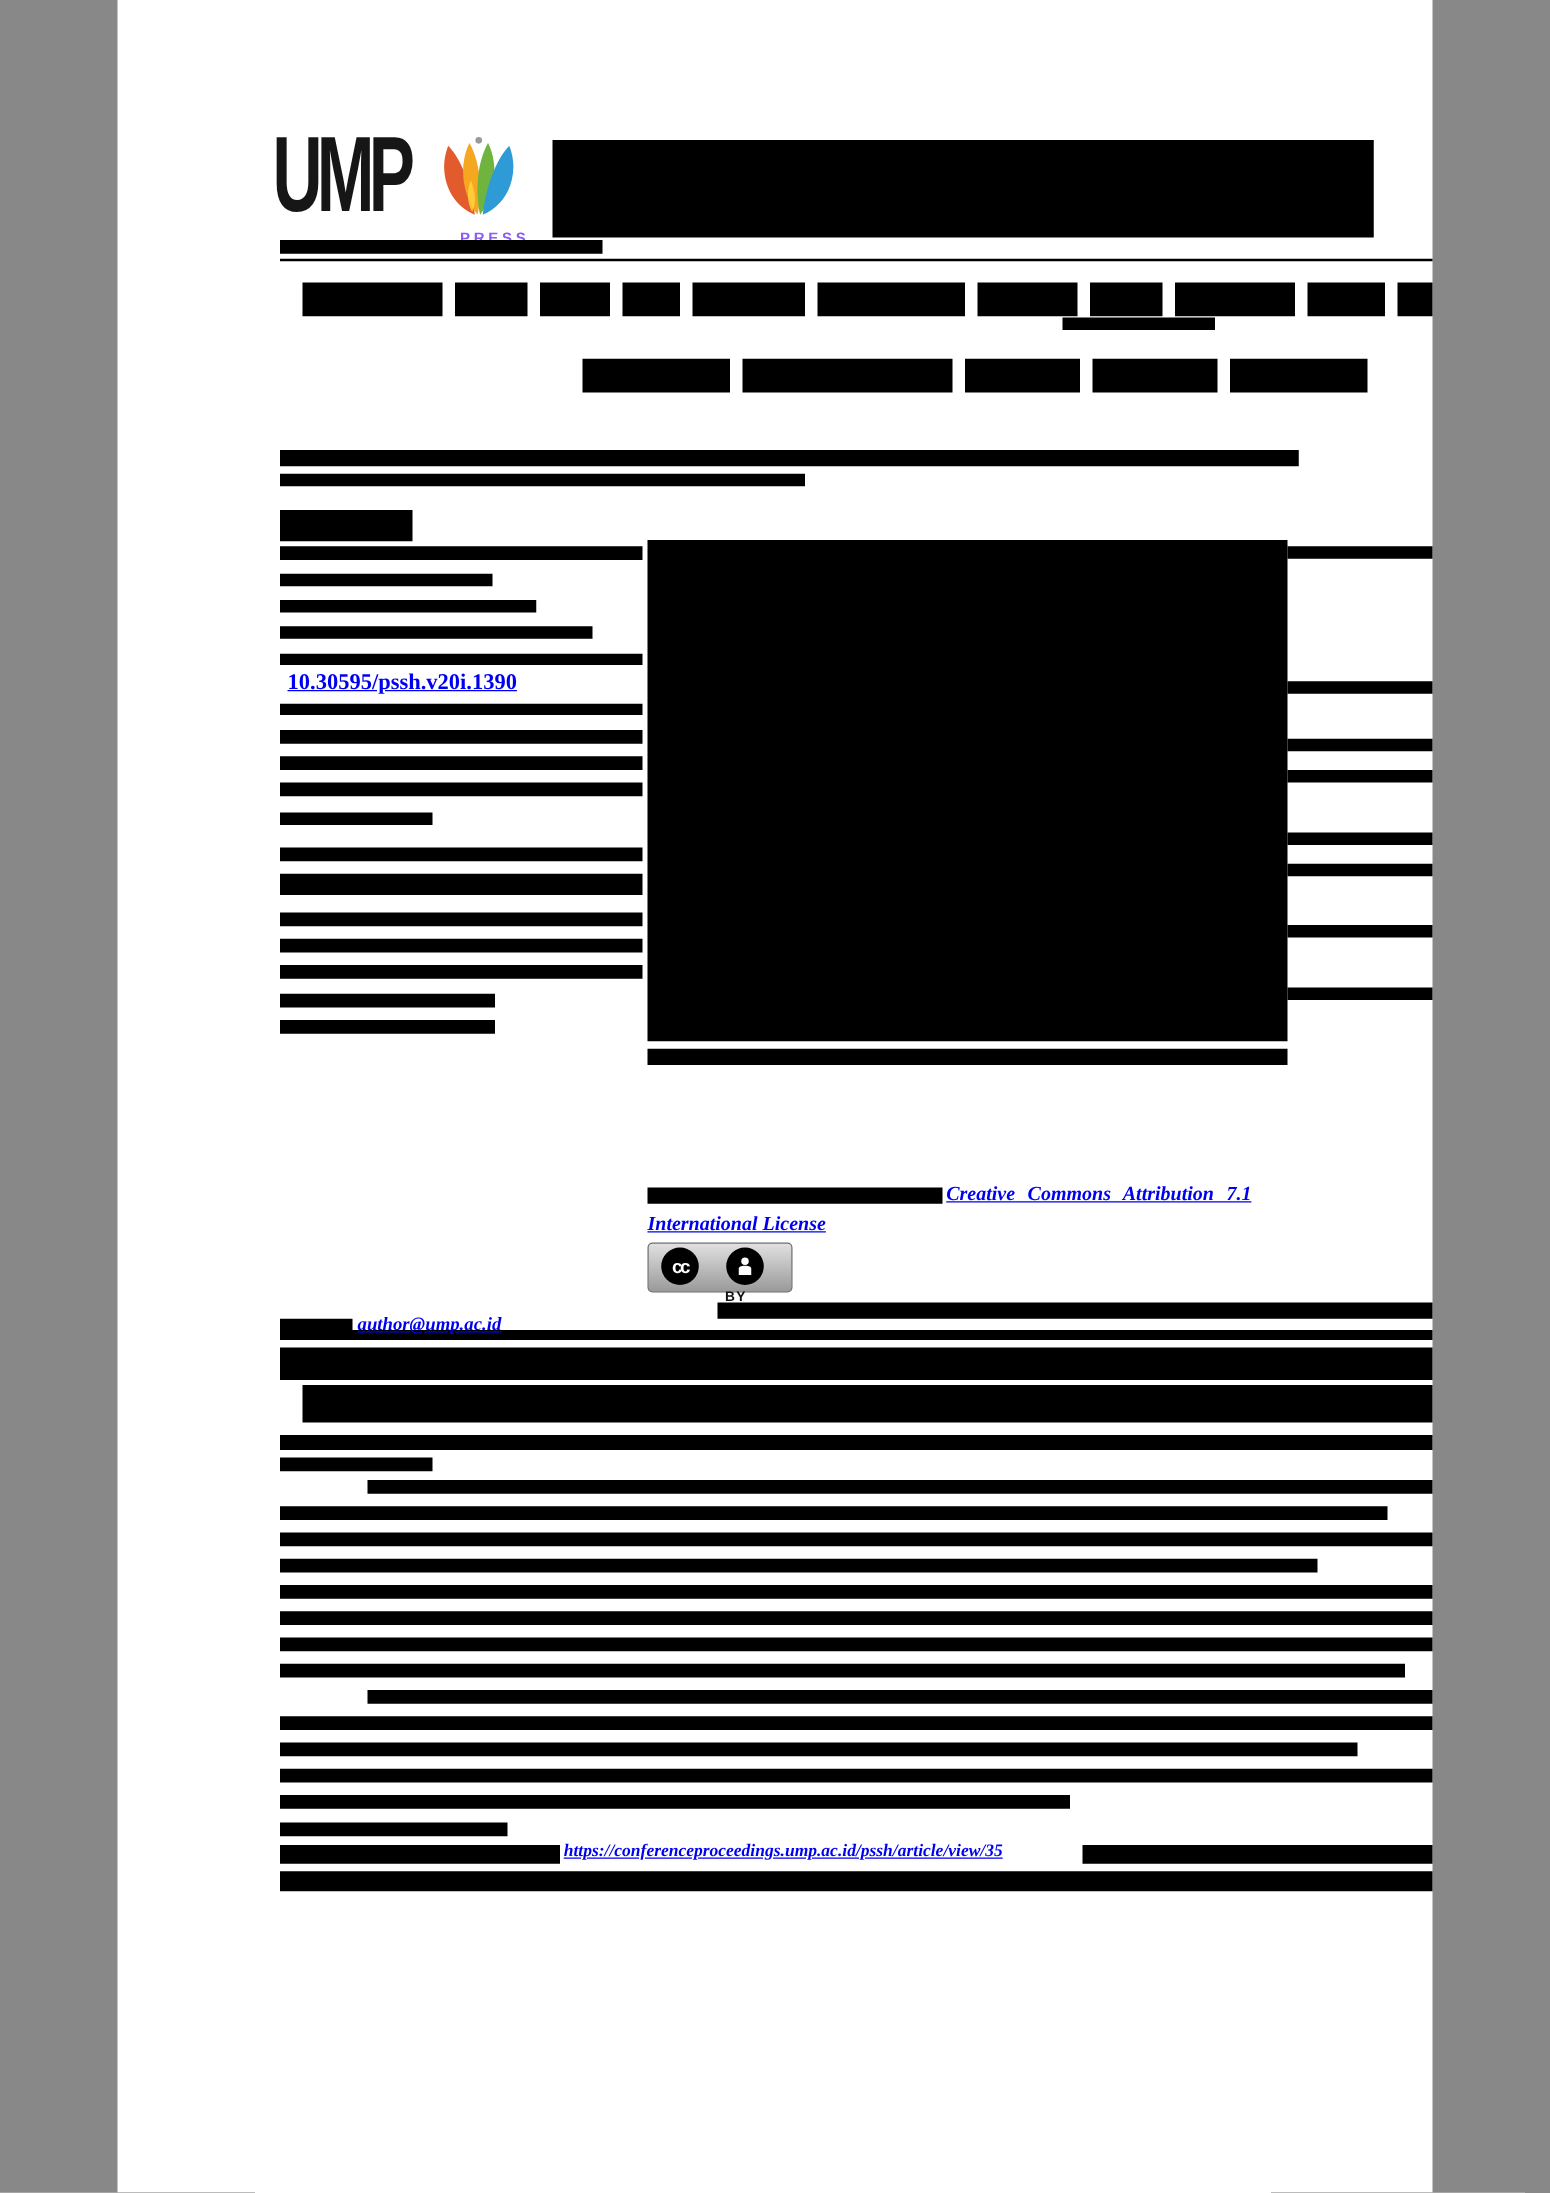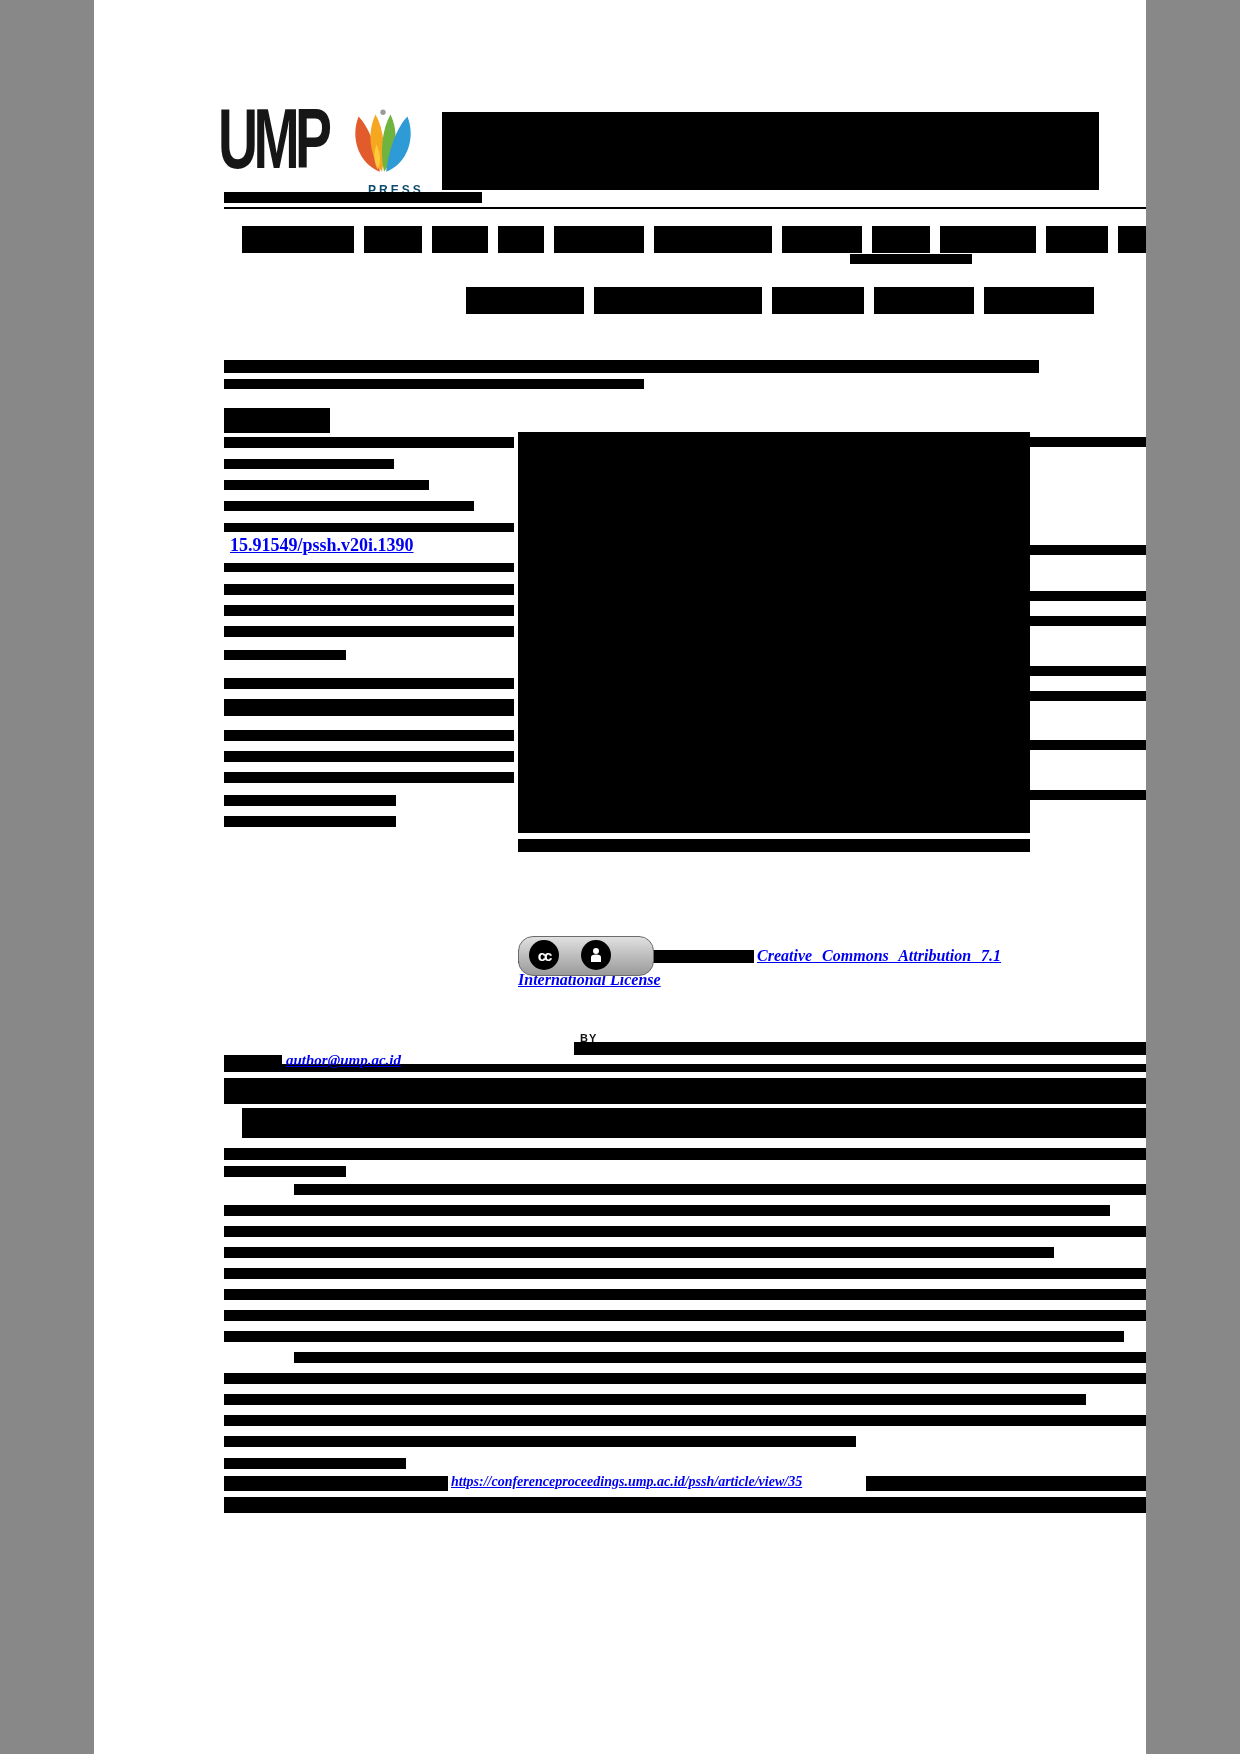--- a/index.html
+++ b/index.html
@@ -30,31 +30,30 @@
     position:absolute;left:124px;top:96px;
     font-family:"Liberation Sans", sans-serif;
     font-weight:800;font-size:84px;line-height:84px;
     color:#161616;letter-spacing:-7px;
     transform:scaleX(0.66) scaleY(1.02);
     transform-origin:left top;
   }
   .logo-press{
     position:absolute;left:274px;top:183px;
     font-family:"Liberation Sans", sans-serif;
-    font-weight:bold;font-size:12px;color:#0c4a6e;
+    font-weight:bold;font-size:12px;color:#8b5cf6;
     letter-spacing:3px;
   }
   .logo-icon{position:absolute;left:258px;top:108px;}
   
   .cc-badge{
-    position:absolute;left:424px;top:936px;
-    width:114px;height:38px;border-radius:15px;
+    position:absolute;left:424px;top:994px;
+    width:114px;height:38px;border-radius:4px;
     background:linear-gradient(#e0e0e0,#9a9a9a);
     border:1px solid #6b6b6b;
-    padding-left:20px;
   }
   .cc-circle{
     position:absolute;top:3px;width:30px;height:30px;border-radius:50%;
     background:#000;color:#fff;display:flex;align-items:center;justify-content:center;
     font-family:"Liberation Sans", sans-serif;font-weight:bold;font-size:15px;
   }
   .cc-circle.cc{left:10px;letter-spacing:-2px;}
   .cc-circle.person{left:62px;}
   .cc-by-label{
     position:absolute;left:486px;top:1032px;
@@ -152,21 +151,21 @@
       <div class="redact" style="left: 130px; top: 1373px; width: 980px; height: 11px; background: rgb(0, 0, 0);"></div>
       <div class="redact" style="left: 130px; top: 1394px; width: 862px; height: 11px; background: rgb(0, 0, 0);"></div>
       <div class="redact" style="left: 130px; top: 1415px; width: 980px; height: 11px; background: rgb(0, 0, 0);"></div>
       <div class="redact" style="left: 130px; top: 1436px; width: 632px; height: 11px; background: rgb(0, 0, 0);"></div>
       <div class="redact" style="left: 130px; top: 1458px; width: 182px; height: 11px; background: rgb(0, 0, 0);"></div>
       <div class="redact" style="left: 130px; top: 1476px; width: 224px; height: 15px; background: rgb(0, 0, 0);"></div>
       <div class="redact" style="left: 772px; top: 1476px; width: 338px; height: 15px; background: rgb(0, 0, 0);"></div>
       <div class="redact" style="left: 130px; top: 1497px; width: 980px; height: 16px; background: rgb(0, 0, 0);"></div>
     </div>
 
-  <a class="blue-link" style="left:136px;top:535px;font-size:18px;">15.91549/pssh.v20i.1390</a>
+  <a class="blue-link" style="left:136px;top:535px;font-size:18px;">10.30595/pssh.v20i.1390</a>
 
   <a class="blue-link italic" style="left:663px;top:947px;font-size:16px;word-spacing:6px;">Creative Commons Attribution 7.1</a>
 
   <a class="blue-link italic" style="left:424px;top:971px;font-size:16px;">International License</a>
 
   <a class="blue-link italic" style="left:192px;top:1052px;font-size:15px;">author@ump.ac.id</a>
 
   <a class="blue-link italic" style="left:357px;top:1474px;font-size:14px;">https://conferenceproceedings.ump.ac.id/pssh/article/view/35</a>
 
   <div class="cc-badge">

